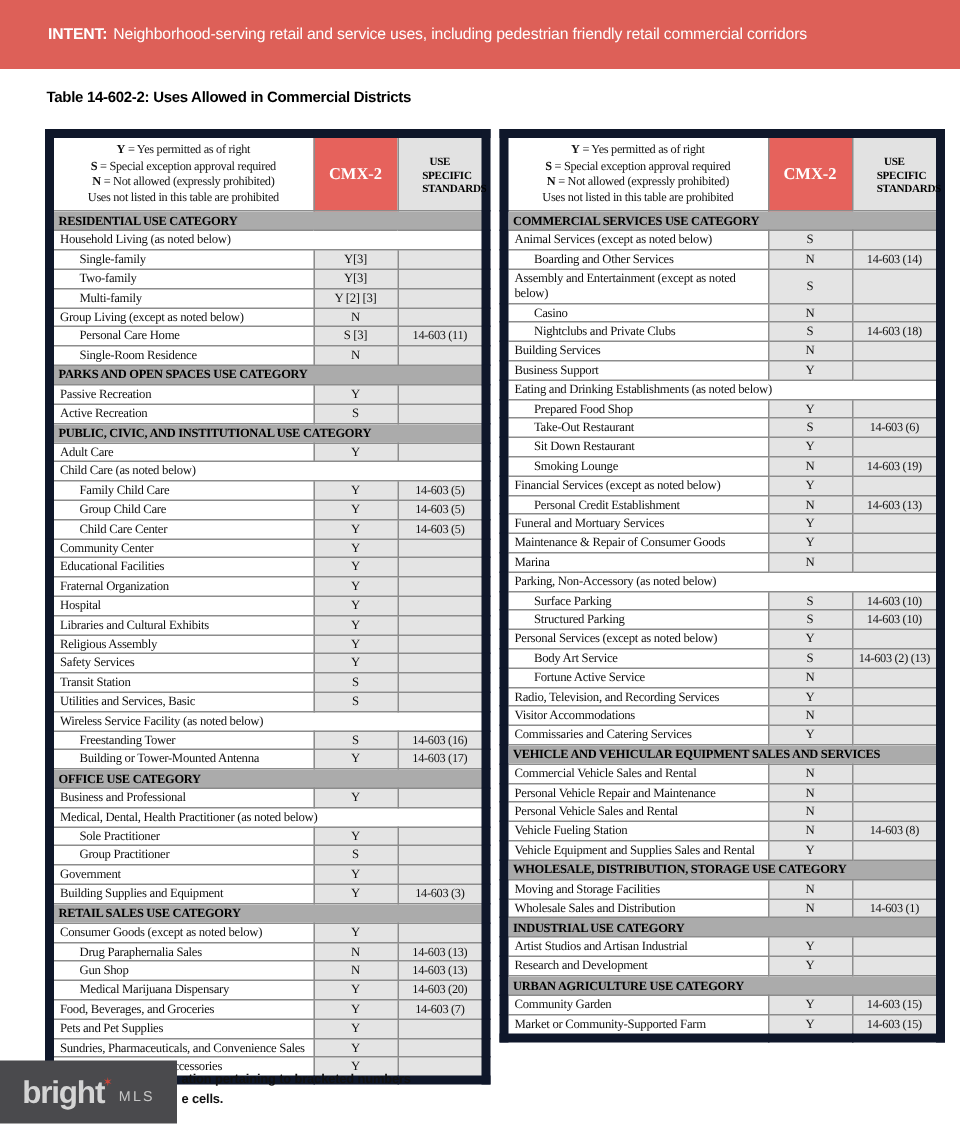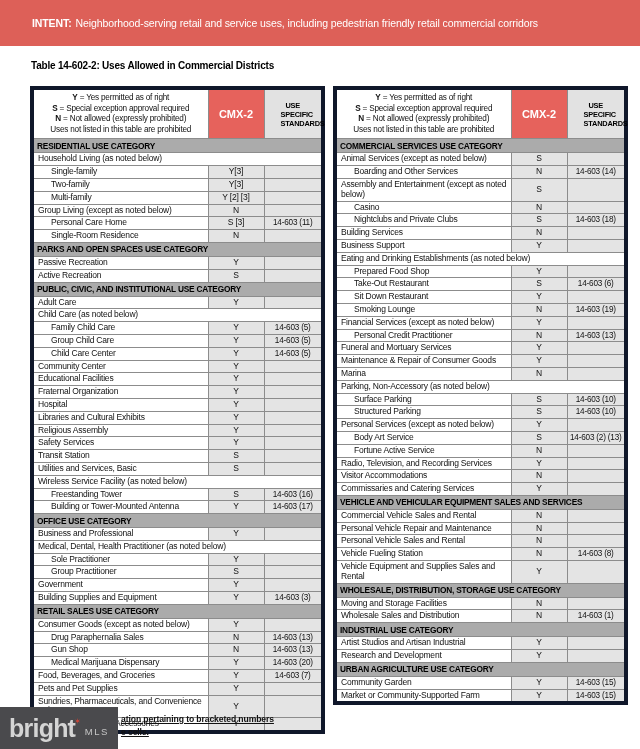--- a/index.html
+++ b/index.html
@@ -21,22 +21,22 @@
 
   .title{
     position:absolute;left:31px;top:60px;
     font-size:10px;font-weight:bold;letter-spacing:-0.2px;color:#000;
   }
 
   
   table.ztab{
     position:absolute;top:86px;border-collapse:collapse;table-layout:fixed;
     width:291px;background:#fff;
-    border:4px solid #0f172a;
-    font-size:8.5px;letter-spacing:-0.2px;
+    border:6px solid #0f172a;
+    font-size:8.5px;letter-spacing:-0.2px;font-family:Liberation Serif, serif;
   }
   table.ztab.left{left:30px;}
   table.ztab.right{left:333px;}
   .ztab td,.ztab th{border:1px solid #8c8c8c;padding:1px 2px;vertical-align:middle;}
 
   
   th.legend{
     width:176px;background:#fff;font-weight:normal;text-align:center;
     font-size:8.2px;line-height:10.6px;padding:3px 1px;
   }
@@ -62,32 +62,32 @@
   td.vl{
     background:var(--cell-gray,#e4e4e4);text-align:center;line-height:9.8px;
   }
   td.sd{
     background:var(--cell-gray,#e4e4e4);text-align:center;font-size:8.2px;line-height:9.8px;
   }
 
   
   .footnote{
     position:absolute;left:121px;top:713px;width:230px;
-    font-size:8.6px;font-weight:bold;line-height:13px;color:#111;letter-spacing:-0.1px;text-decoration:underline;
+    font-size:8.6px;font-weight:bold;line-height:13px;color:#111;letter-spacing:-0.1px;
   }
   .footnote span{display:block;}
 
   
   .watermark{
     position:absolute;left:0;top:707px;width:118px;height:42px;
     background:var(--watermark-bg,#4a4a4d);
     display:flex;align-items:center;justify-content:center;
   }
   .wm-brand{
-    color:#d4d4d4;font-size:25px;font-weight:600;letter-spacing:-0.8px;line-height:1;
+    color:#d4d4d4;font-size:21px;font-weight:600;letter-spacing:-0.8px;line-height:1;
   }
   .wm-spark{
     color:var(--spark-red,#cf4437);font-size:8px;vertical-align:top;line-height:1;
     position:relative;top:-6px;left:-1px;
   }
   .wm-suffix{
     color:#c6c6c6;font-size:9.5px;letter-spacing:1.5px;margin-left:3px;position:relative;top:3px;
   }
 </style>
 </head>
@@ -410,21 +410,21 @@
           <td class="nm">Smoking Lounge</td>
           <td class="vl">N</td>
           <td class="sd">14-603 (19)</td>
         </tr>
         <tr class="use">
           <td class="nm">Financial Services (except as noted below)</td>
           <td class="vl">Y</td>
           <td class="sd"></td>
         </tr>
         <tr class="use ind">
-          <td class="nm">Personal Credit Practitioner</td>
+          <td class="nm">Personal Credit Establishment</td>
           <td class="vl">N</td>
           <td class="sd">14-603 (13)</td>
         </tr>
         <tr class="use">
           <td class="nm">Funeral and Mortuary Services</td>
           <td class="vl">Y</td>
           <td class="sd"></td>
         </tr>
         <tr class="use">
           <td class="nm">Maintenance &amp; Repair of Consumer Goods</td>

